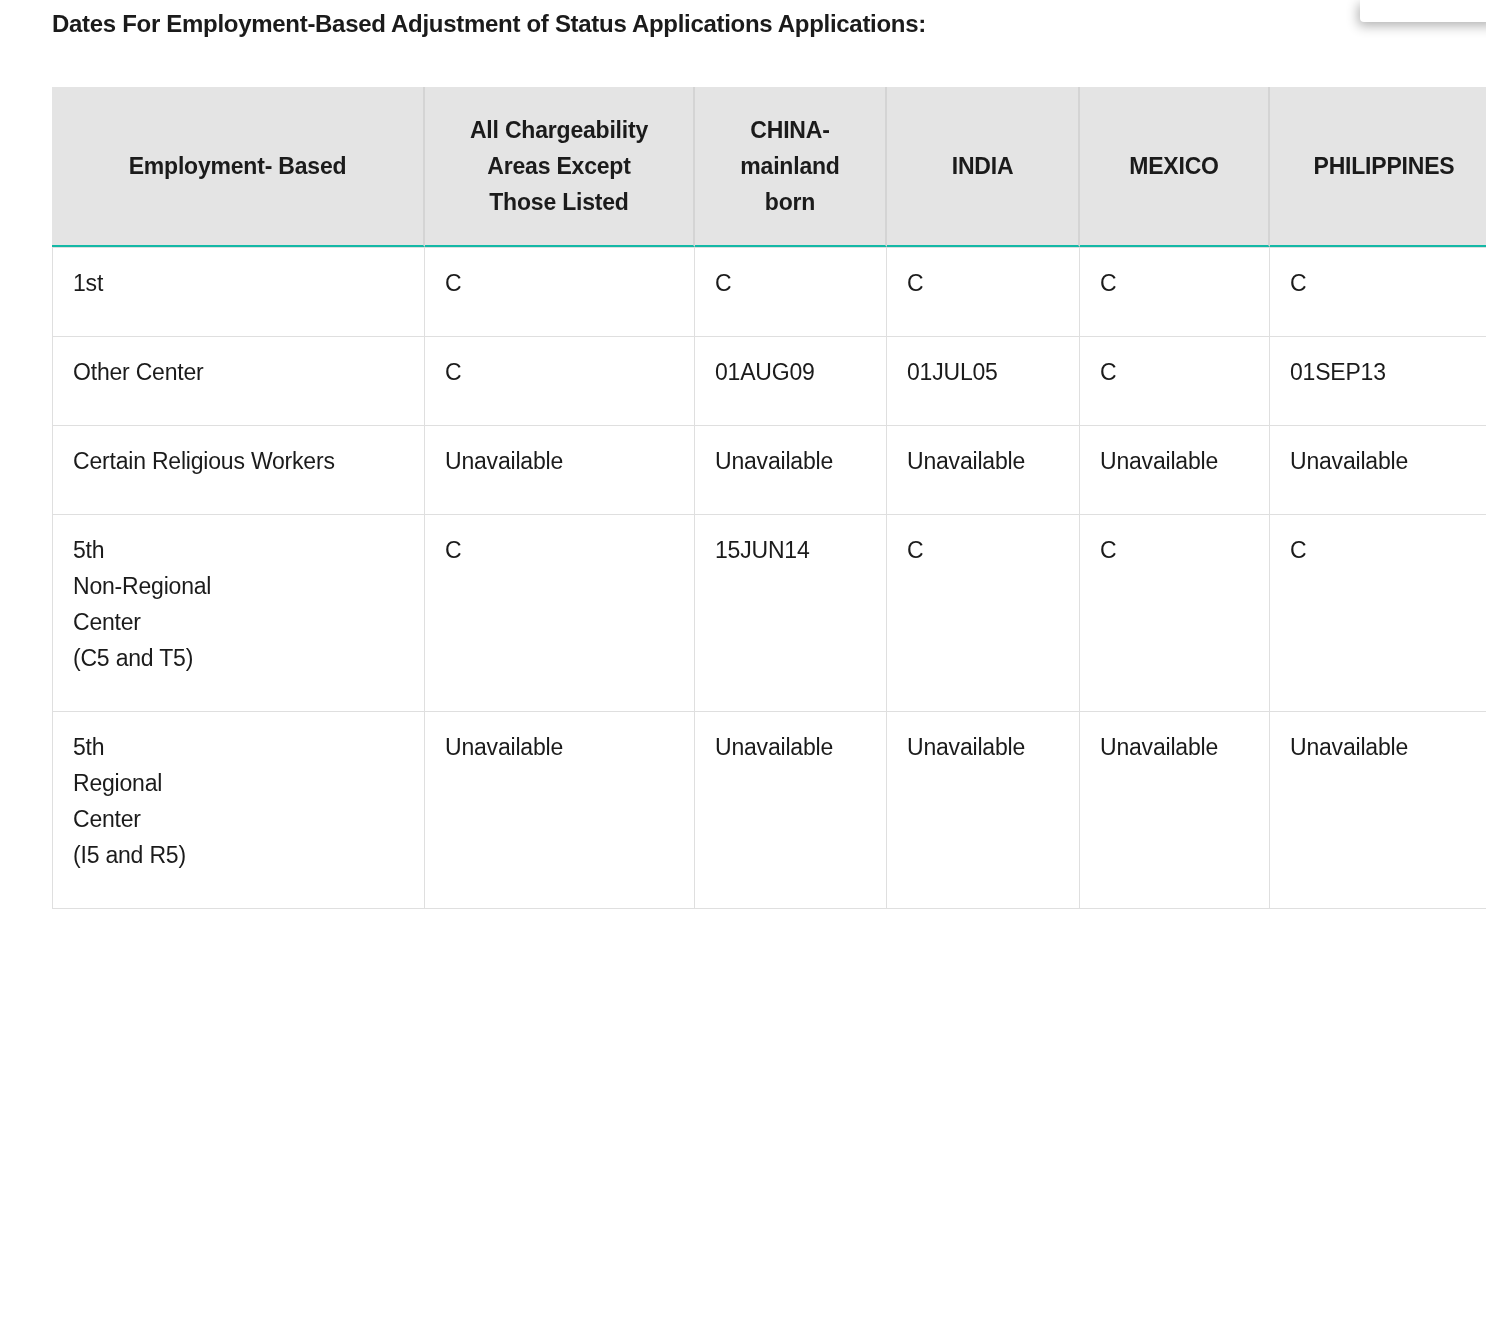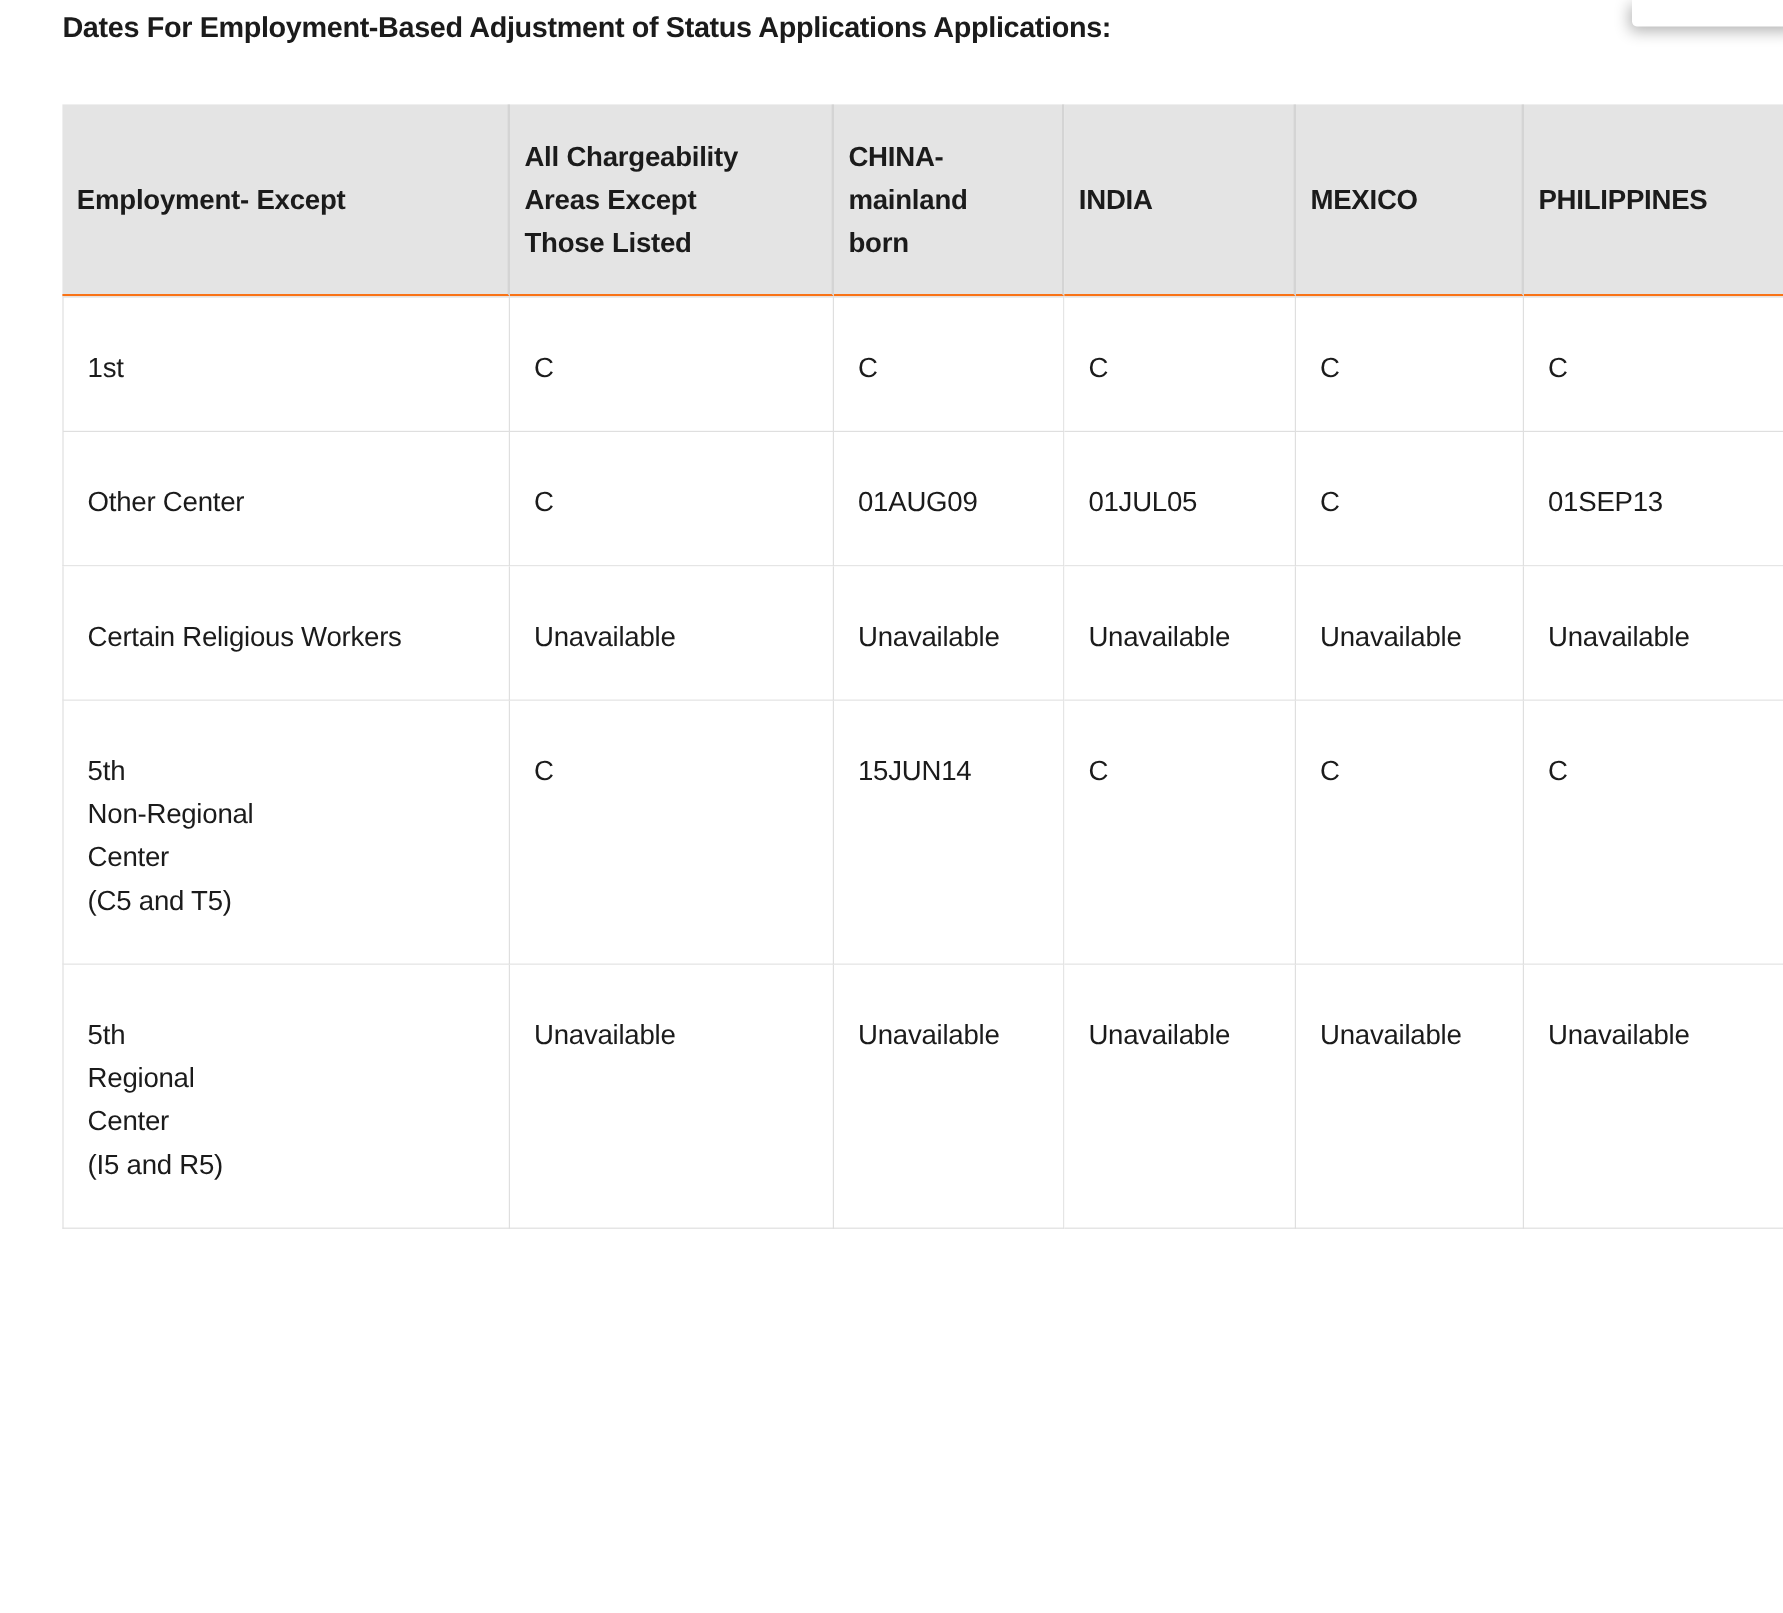--- a/index.html
+++ b/index.html
@@ -42,34 +42,34 @@
     table-layout: fixed;
     border-collapse: separate;
     border-spacing: 0;
     font-size: 23px;
     letter-spacing: -0.2px;
   }
   .dates-table th {
     background: var(--header-bg);
     height: 160px;
     vertical-align: middle;
-    text-align: left;
+    text-align: center;
     font-weight: 700;
     line-height: 36px;
     padding: 0 12px;
     white-space: pre-line;
     border-right: 2px solid var(--header-divider);
-    border-bottom: 2px solid #f97316;
+    border-bottom: 2px solid #14b8a6;
   }
   .dates-table th:last-child { border-right: none; }
   .dates-table td {
     background: #ffffff;
     vertical-align: top;
     text-align: left;
-    padding: 40px 20px 35px 20px;
+    padding: 17px 20px 35px 20px;
     line-height: 36px;
     white-space: pre-line;
     border-right: 1px solid var(--border);
     border-bottom: 1px solid var(--border);
   }
   .dates-table td:first-child { border-left: 1px solid var(--border); }
   .dates-table tbody tr:first-child td { border-top: 1px solid var(--border); }
   .floating-panel {
     position: absolute;
     top: 0;
@@ -95,21 +95,21 @@
     <colgroup>
       <col style="width:373px">
       <col style="width:270px">
       <col style="width:192px">
       <col style="width:193px">
       <col style="width:190px">
       <col>
     </colgroup>
     <thead>
       <tr>
-        <th>Employment- Except</th>
+        <th>Employment- Based</th>
         <th>All Chargeability
 Areas Except
 Those Listed</th>
         <th>CHINA-
 mainland
 born</th>
         <th>INDIA</th>
         <th>MEXICO</th>
         <th>PHILIPPINES</th>
       </tr>

